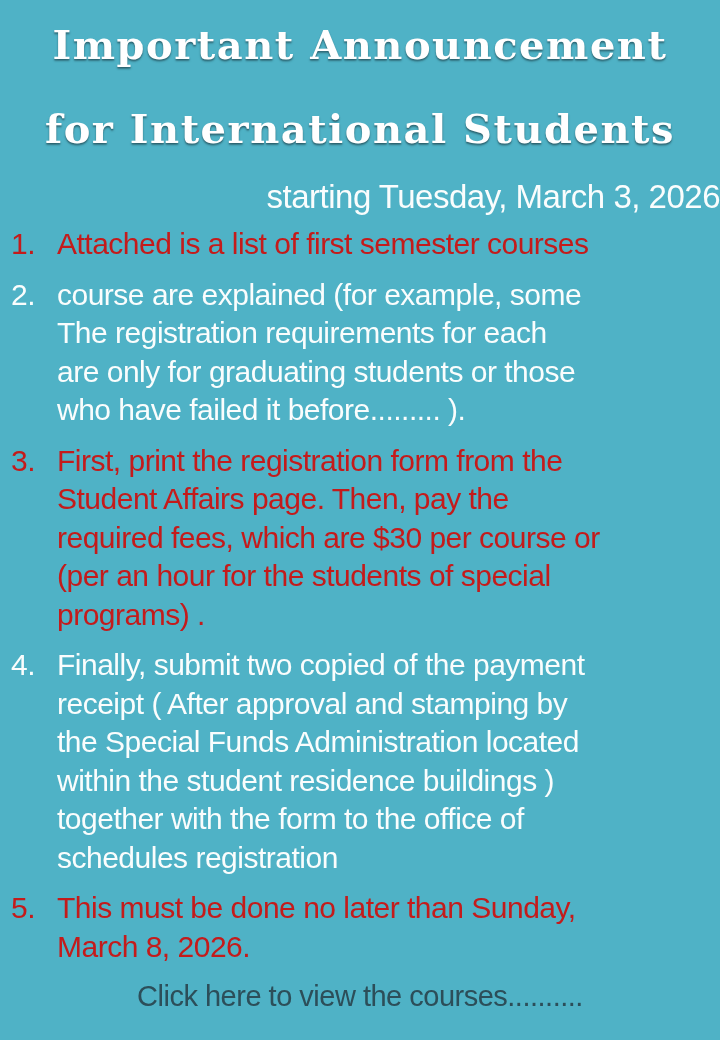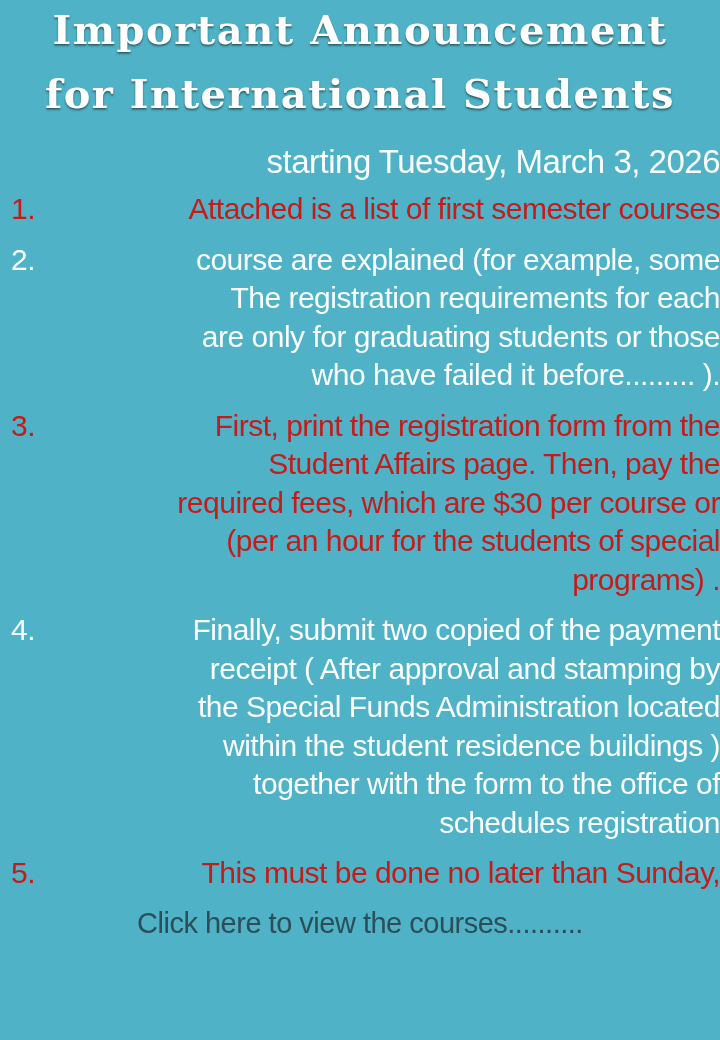--- a/index.html
+++ b/index.html
@@ -5,33 +5,33 @@
   html, body { margin: 0; padding: 0; }
   body {
     width: 720px;
     height: 1040px;
     overflow: hidden;
     background: var(--bg, #4FB2C6);
     font-family: "Liberation Sans", sans-serif;
     position: relative;
   }
   .title-block {
-    padding-top: 6px;
+    padding-top: 21px;
     text-align: center;
   }
   .title-line {
     font-family: "DejaVu Serif", serif;
     font-weight: bold;
     font-size: 40px;
     line-height: 48px;
     letter-spacing: 1.5px;
     color: #ffffff;
     text-shadow: 0 2px 2px rgba(30, 65, 75, 0.55), 0 1px 1px rgba(30, 65, 75, 0.35);
   }
-  .title-line-2 { margin-top: 16px; }
+  .title-line-2 { margin-top: 36px; }
   .subtitle {
     margin-top: 24px;
     text-align: right;
     font-size: 33px;
     line-height: 40px;
     color: var(--white, #FAFDFD);
     letter-spacing: -0.5px;
   }
   .list {
     margin-top: 8px;
@@ -45,21 +45,20 @@
     padding-left: 11px;
     font-size: 30px;
     line-height: 38.5px;
     letter-spacing: -0.5px;
   }
   .item .text {
     flex: 1;
     font-size: 30px;
     line-height: 38.5px;
     letter-spacing: -0.5px;
-    text-align: right;
   }
   .item.red .num, .item.red .text { color: var(--red, #C41B1B); }
   .item.white .num, .item.white .text { color: var(--white, #FAFDFD); }
   .footer {
     margin-top: 4px;
     text-align: center;
     font-size: 29px;
     line-height: 36px;
     color: var(--footer, #2C4E59);
     letter-spacing: -0.5px;
@@ -110,17 +109,18 @@
         <div>the Special Funds Administration located</div>
         <div>within the student residence buildings )</div>
         <div>together with the form to the office of</div>
         <div>schedules registration</div>
       </div>
     </div>
     <div class="item red">
       <div class="num">5.</div>
       <div class="text">
         <div>This must be done no later than Sunday,</div>
+        <div>March 8, 2026.</div>
       </div>
     </div>
   </div>
 
 <div class="footer">Click here to view the courses..........</div>
 
 </body></html>

